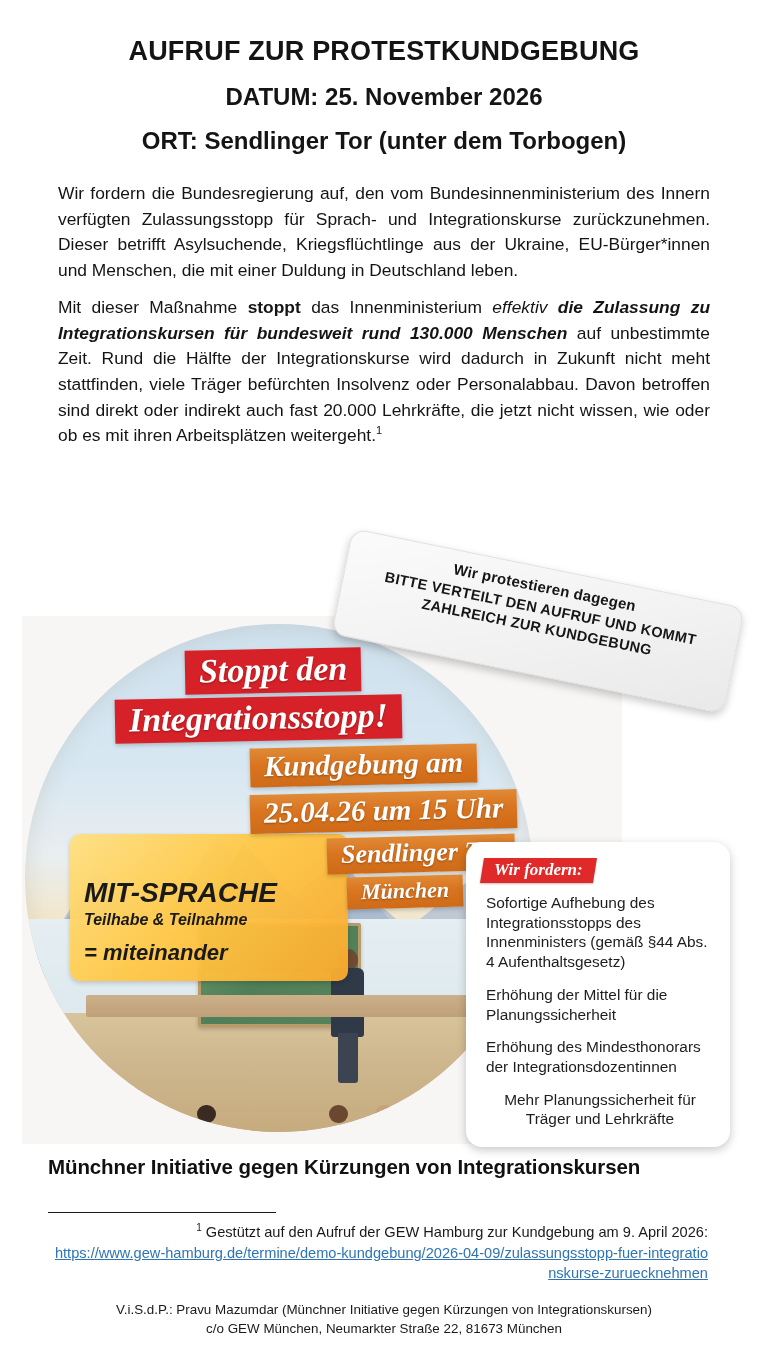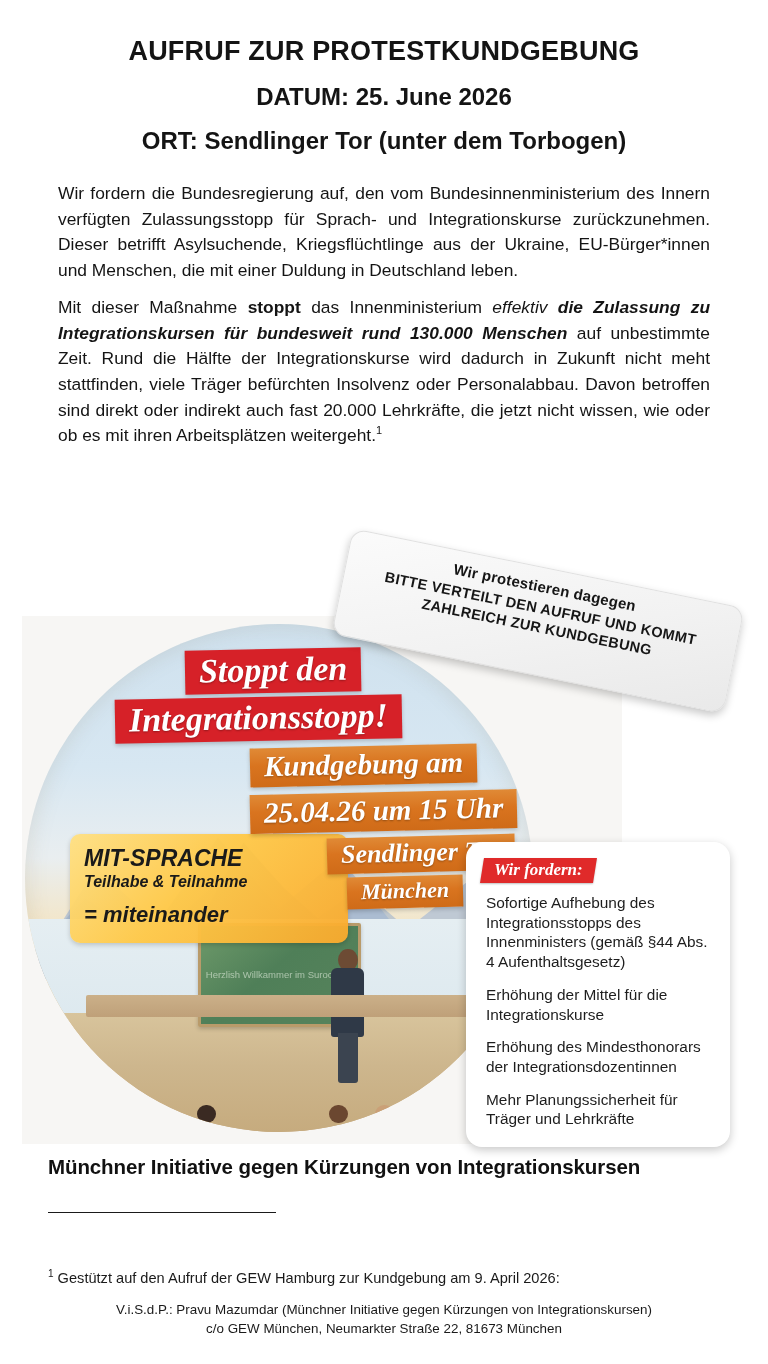--- a/index.html
+++ b/index.html
@@ -223,21 +223,21 @@
         rgba(255,224,130,.95) 0%,
         rgba(255,200,70,.95) 45%,
         rgba(250,170,45,.95) 100%);
     border-radius: 10px;
     box-shadow: 0 2px 5px rgba(0,0,0,.18);
     color: #1a1a1a;
     font-family: "Liberation Sans", sans-serif;
     font-style: italic;
     font-weight: bold;
   }
-  .ms-l1 { font-size: 23px; line-height: 1.22; }
+  .ms-l1 { font-size: 28px; line-height: 1.22; margin-top: 32px; }
   .ms-l2 { font-size: 16px; line-height: 1.28; }
   .ms-l3 { font-size: 21px; line-height: 1.28; }
   .ms-l4 { font-size: 22px; line-height: 1.3; margin-top: 8px; }
 
   
   .sticker {
     position: absolute;
     left: 338px;
     top: 567px;
     width: 400px;
@@ -292,21 +292,21 @@
     margin-bottom: 10px;
   }
   .wf-badge span { display: inline-block; transform: skewX(9deg); }
   .demand {
     font-size: 15.4px;
     line-height: 1.28;
     color: #1d1d1d;
     margin-bottom: 13px;
     padding-left: 4px;
   }
-  .demand:last-child { margin-bottom: 0; }
+  .demand:last-child { margin-bottom: 0; text-align: center; }
 
   
   .org-line {
     position: absolute;
     left: 48px;
     top: 1155px;
     font-size: 20.5px;
     font-weight: bold;
     letter-spacing: -0.1px;
     color: #111;
@@ -315,25 +315,26 @@
     position: absolute;
     left: 48px;
     top: 1212px;
     width: 228px;
     height: 1.4px;
     background: #1a1a1a;
   }
   .footnote {
     position: absolute;
     left: 48px;
-    top: 1268px;
+    top: 1222px;
     width: 660px;
     font-size: 14.6px;
     line-height: 1.42;
     color: #1a1a1a;
+    text-align: right;
   }
   .footnote sup { font-size: 10px; vertical-align: super; line-height: 0; }
   .fn-link {
     color: #2e74b5;
     text-decoration: underline;
     word-break: break-all;
     display: block;
   }
   .imprint {
     position: absolute;
@@ -344,21 +345,21 @@
     font-size: 13.4px;
     line-height: 1.42;
     color: #1a1a1a;
   }
 </style>
 </head>
 <body>
 
 <div class="headings">
   <div class="h-main">AUFRUF ZUR PROTESTKUNDGEBUNG</div>
-  <div class="h-sub">DATUM: 25. June 2026</div>
+  <div class="h-sub">DATUM: 25. November 2026</div>
   <div class="h-sub">ORT: Sendlinger Tor (unter dem Torbogen)</div>
 </div>
 
 <div class="body-copy">
   <p class="para">Wir fordern die Bundesregierung auf, den vom Bundesinnenministerium des Innern verfügten Zulassungsstopp für Sprach- und Integrationskurse zurückzunehmen. Dieser betrifft Asylsuchende, Kriegsflüchtlinge aus der Ukraine, EU-Bürger*innen und Menschen, die mit einer Duldung in Deutschland leben.</p>
   <p class="para">
     <span>Mit dieser Maßnahme </span><b>stoppt</b><span> das Innenministerium </span><i>effektiv </i><span class="bi">die Zulassung zu Integrationskursen für bundesweit rund 130.000 Menschen</span><span> auf unbestimmte Zeit. Rund die Hälfte der Integrationskurse wird dadurch in Zukunft nicht meht stattfinden, viele Träger befürchten Insolvenz oder Personalabbau. Davon betroffen sind direkt oder indirekt auch fast 20.000 Lehrkräfte, die jetzt nicht wissen, wie oder ob es mit ihren Arbeitsplätzen weitergeht.</span><sup class="fn">1</sup>
   </p>
 </div>
 
@@ -453,26 +454,27 @@
 <div class="sticker">
   <div class="st-l1">Wir protestieren dagegen</div>
   <div class="st-l2">BITTE VERTEILT DEN AUFRUF UND KOMMT ZAHLREICH ZUR KUNDGEBUNG</div>
 </div>
 
 <div class="demands">
   <div class="wf-badge">
     <span>Wir fordern:</span>
   </div>
   <div class="demand">Sofortige Aufhebung des Integrationsstopps des Innenministers (gemäß §44 Abs. 4 Aufenthaltsgesetz)</div>
-  <div class="demand">Erhöhung der Mittel für die Integrationskurse</div>
+  <div class="demand">Erhöhung der Mittel für die Planungssicherheit</div>
   <div class="demand">Erhöhung des Mindesthonorars der Integrationsdozentinnen</div>
   <div class="demand">Mehr Planungssicherheit für Träger und Lehrkräfte</div>
 </div>
 
 <div class="org-line">Münchner Initiative gegen Kürzungen von Integrationskursen</div>
 <div class="fn-rule"></div>
 <div class="footnote">
   <sup>1</sup><span> Gestützt auf den Aufruf der GEW Hamburg zur Kundgebung am 9. April 2026:</span>
+  <a class="fn-link" href="#">https://www.gew-hamburg.de/termine/demo-kundgebung/2026-04-09/zulassungsstopp-fuer-integrationskurse-zuruecknehmen</a>
 </div>
 <div class="imprint">
   <div>V.i.S.d.P.: Pravu Mazumdar (Münchner Initiative gegen Kürzungen von Integrationskursen)</div>
   <div>c/o GEW München, Neumarkter Straße 22, 81673 München</div>
 </div>
 
 </body></html>

